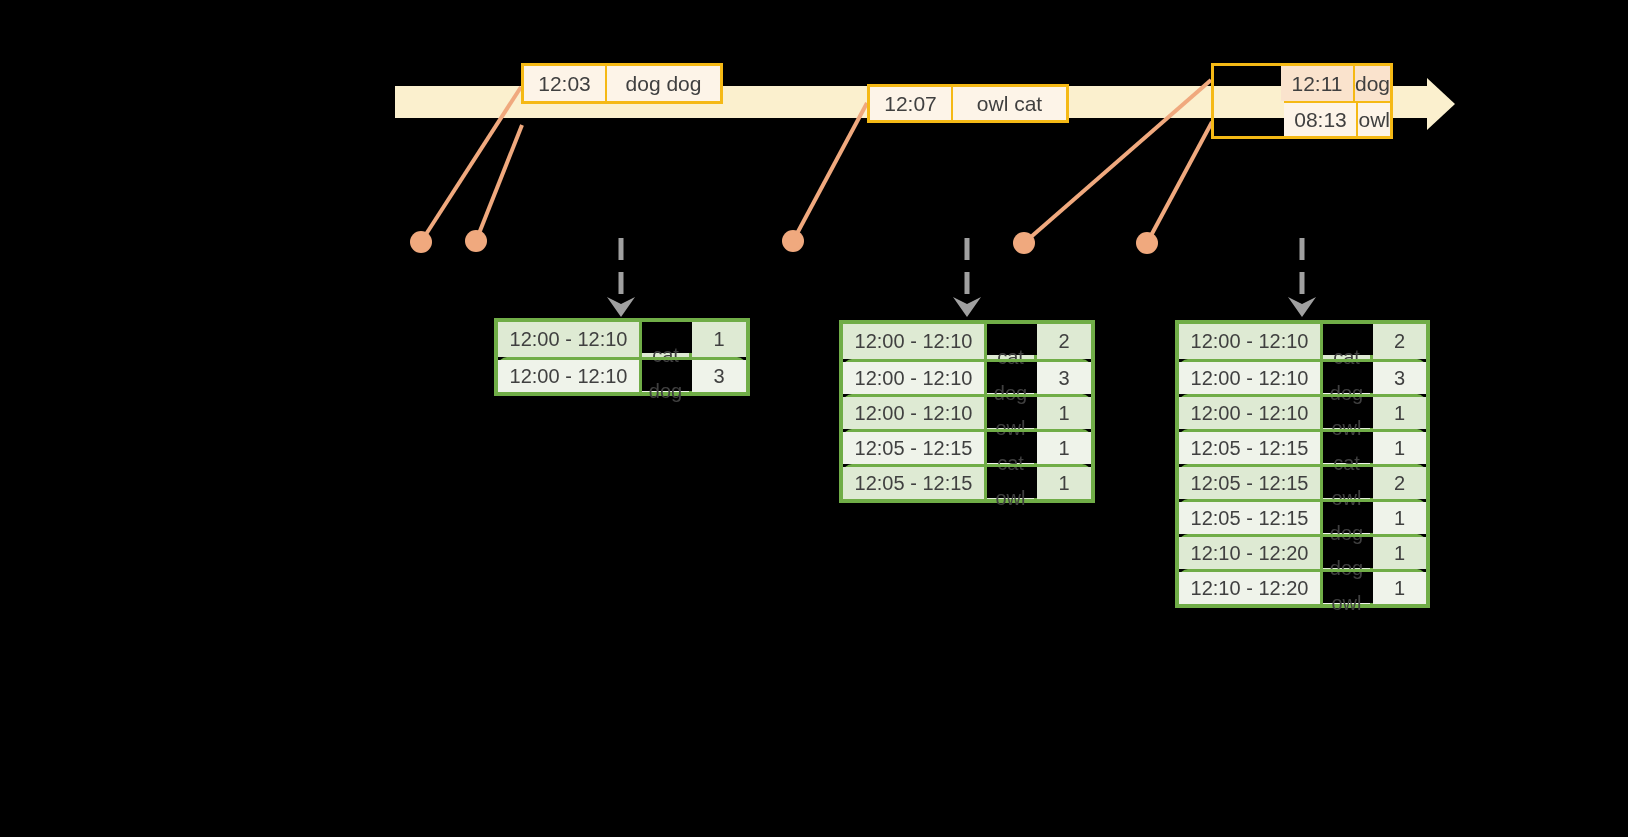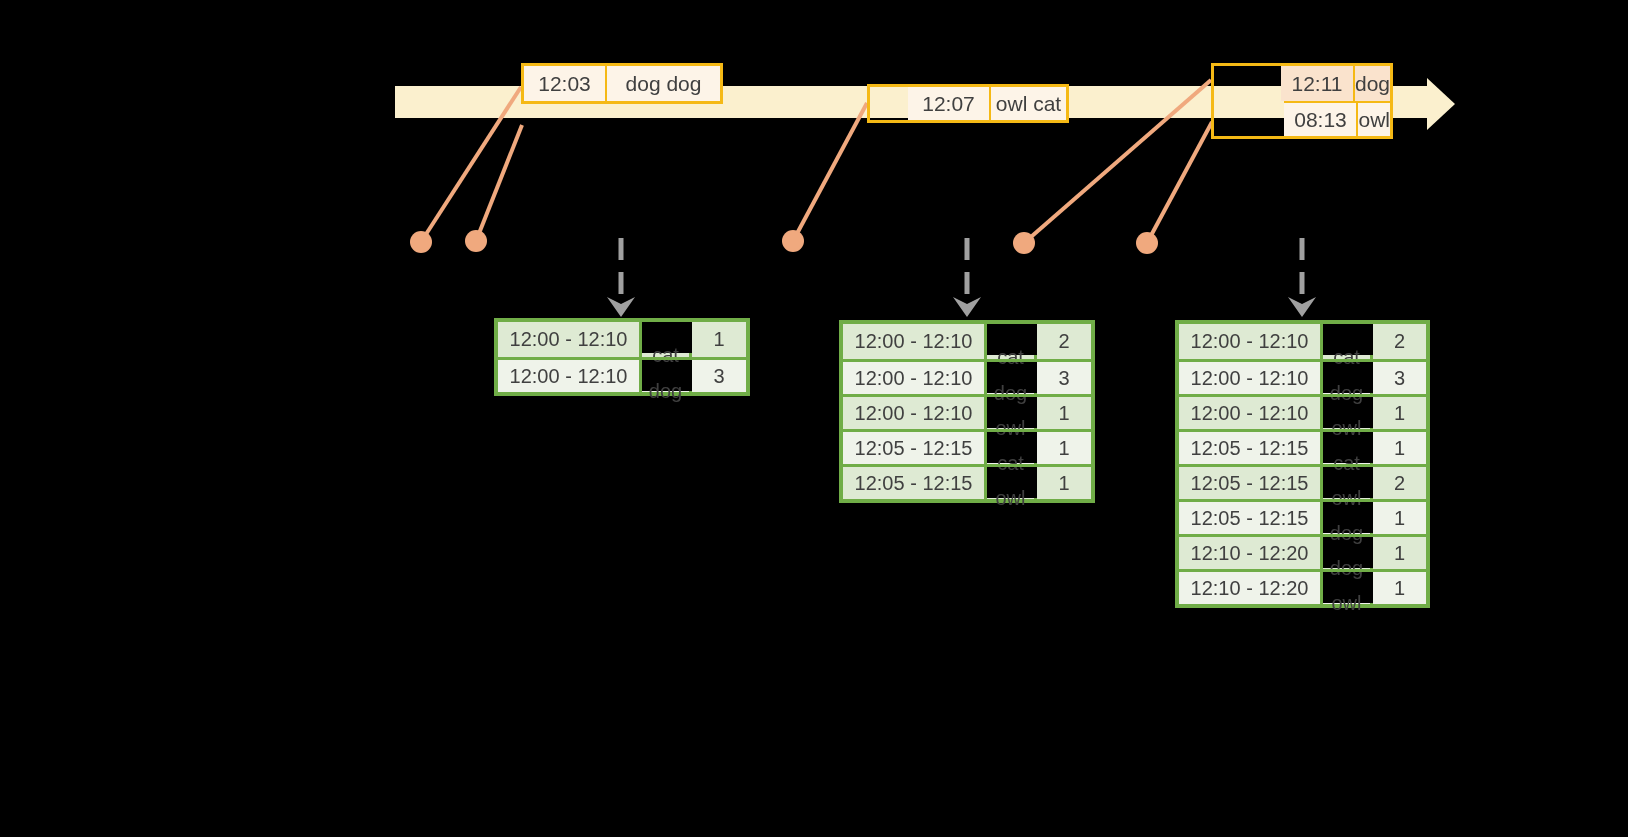--- a/index.html
+++ b/index.html
@@ -32,21 +32,21 @@
   .etable .cell { display: flex; align-items: center; justify-content: center; }
   .etable .cell:first-child { width: 83px; border-right: 2px solid var(--event-border); }
   .etable.narrow .cell:first-child { width: 74px; }
   .etable .cell:last-child { flex: 1; }
   .etable .row.dark .cell { background: var(--event-row-dark); }
   .etable .row.light .cell { background: var(--event-row-light); }
 
   
   .gtable { position: absolute; z-index: 2; border: 4px solid var(--result-border);
             display: flex; flex-direction: column; font-size: 20px; color: var(--text); }
-  .gtable .row { display: flex; height: 35px; }
+  .gtable .row { display: flex; height: 35px; border-radius: 9px; }
   .gtable .row + .row { border-top: 3px solid var(--result-border); }
   .gtable .cell { display: flex; align-items: center; justify-content: center; }
   .gtable .cell:nth-child(1) { width: 144px; border-right: 3px solid var(--result-border); }
   .gtable .cell:nth-child(2) { width: 50px; border-right: 3px solid var(--result-border); margin-top: 31px; }
   .gtable .cell:nth-child(3) { flex: 1; }
   .gtable .row.dark .cell { background: var(--result-row-dark); }
   .gtable .row.light .cell { background: var(--result-row-light); }
 </style>
 </head>
 <body>
@@ -84,21 +84,21 @@
     </g>
   </svg>
 
   <div class="etable" style="left:521px; top:63px; width:202px;">
       <div class="row light">
         <div class="cell">12:03</div>
         <div class="cell">dog dog</div>
       </div>
     </div>
 
-  <div class="etable single" style="left:867px; top:84px; width:202px;padding-left:38px;">
+  <div class="etable single" style="left:867px; top:84px; width:202px;">
       <div class="row light">
         <div class="cell">12:07</div>
         <div class="cell">owl cat</div>
       </div>
     </div>
 
   <div class="etable narrow" style="left:1211px; top:63px; width:182px;align-items:flex-end;">
       <div class="row dark">
         <div class="cell">12:11</div>
         <div class="cell">dog</div>

